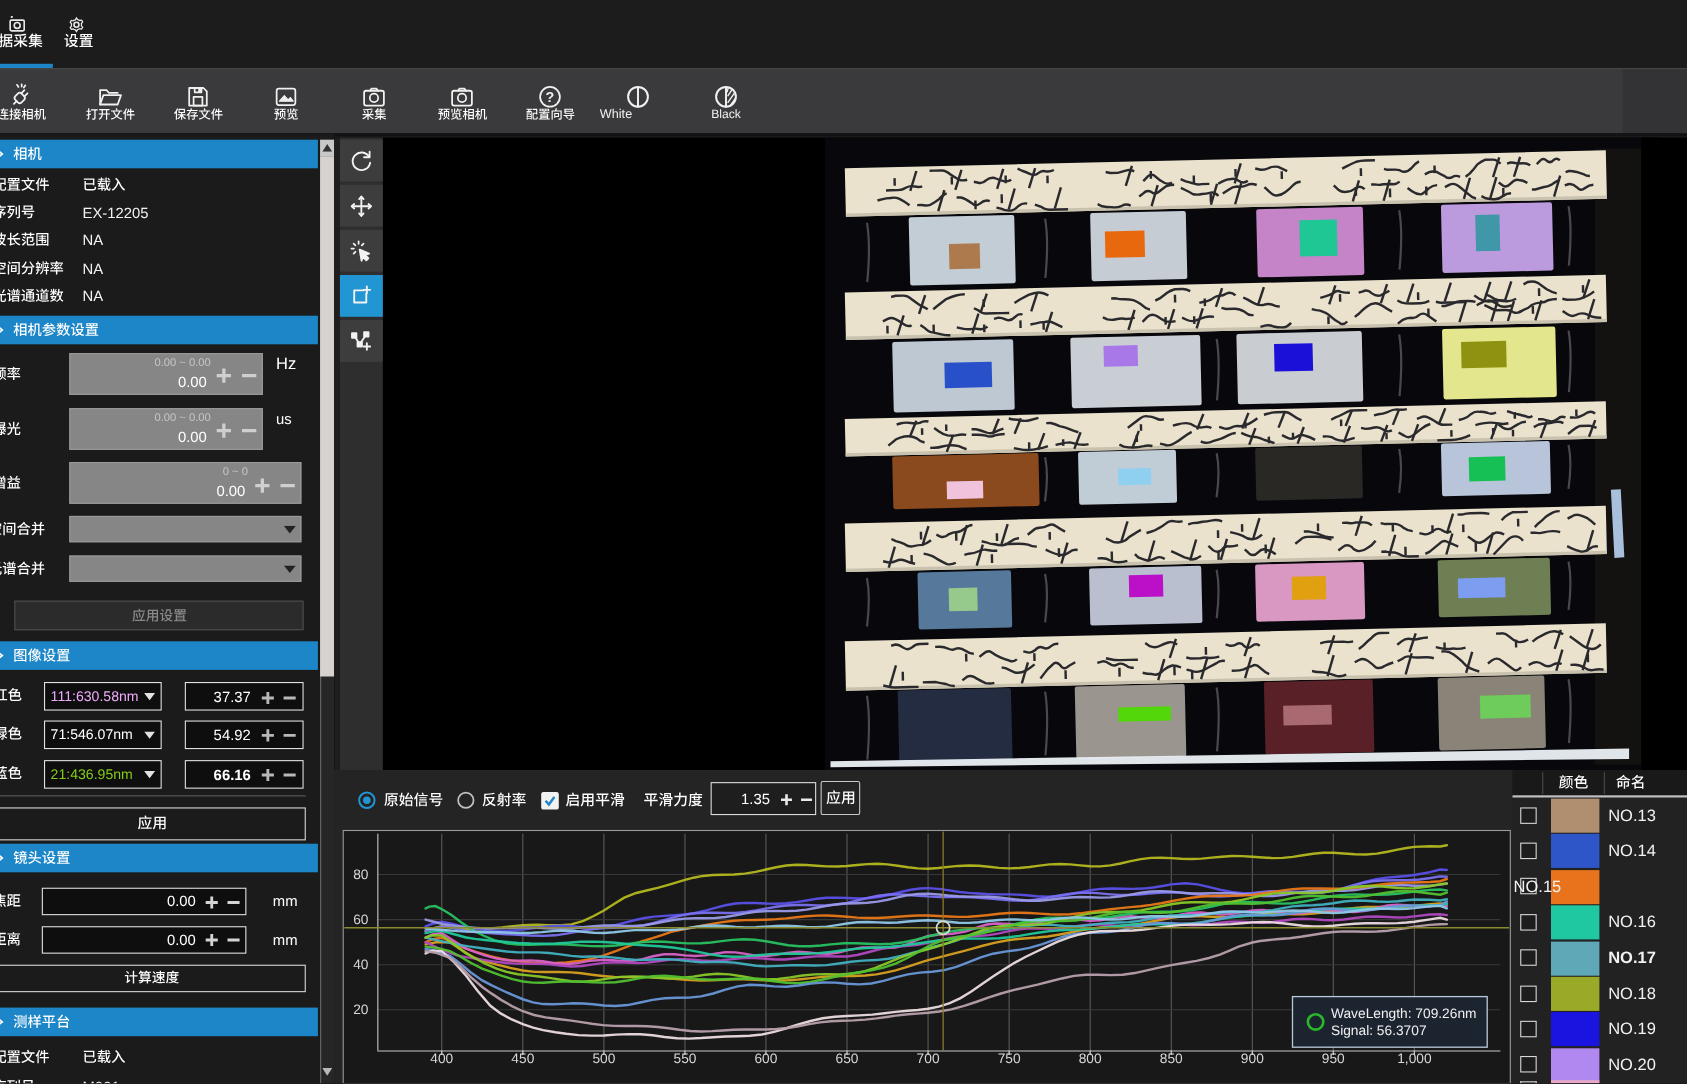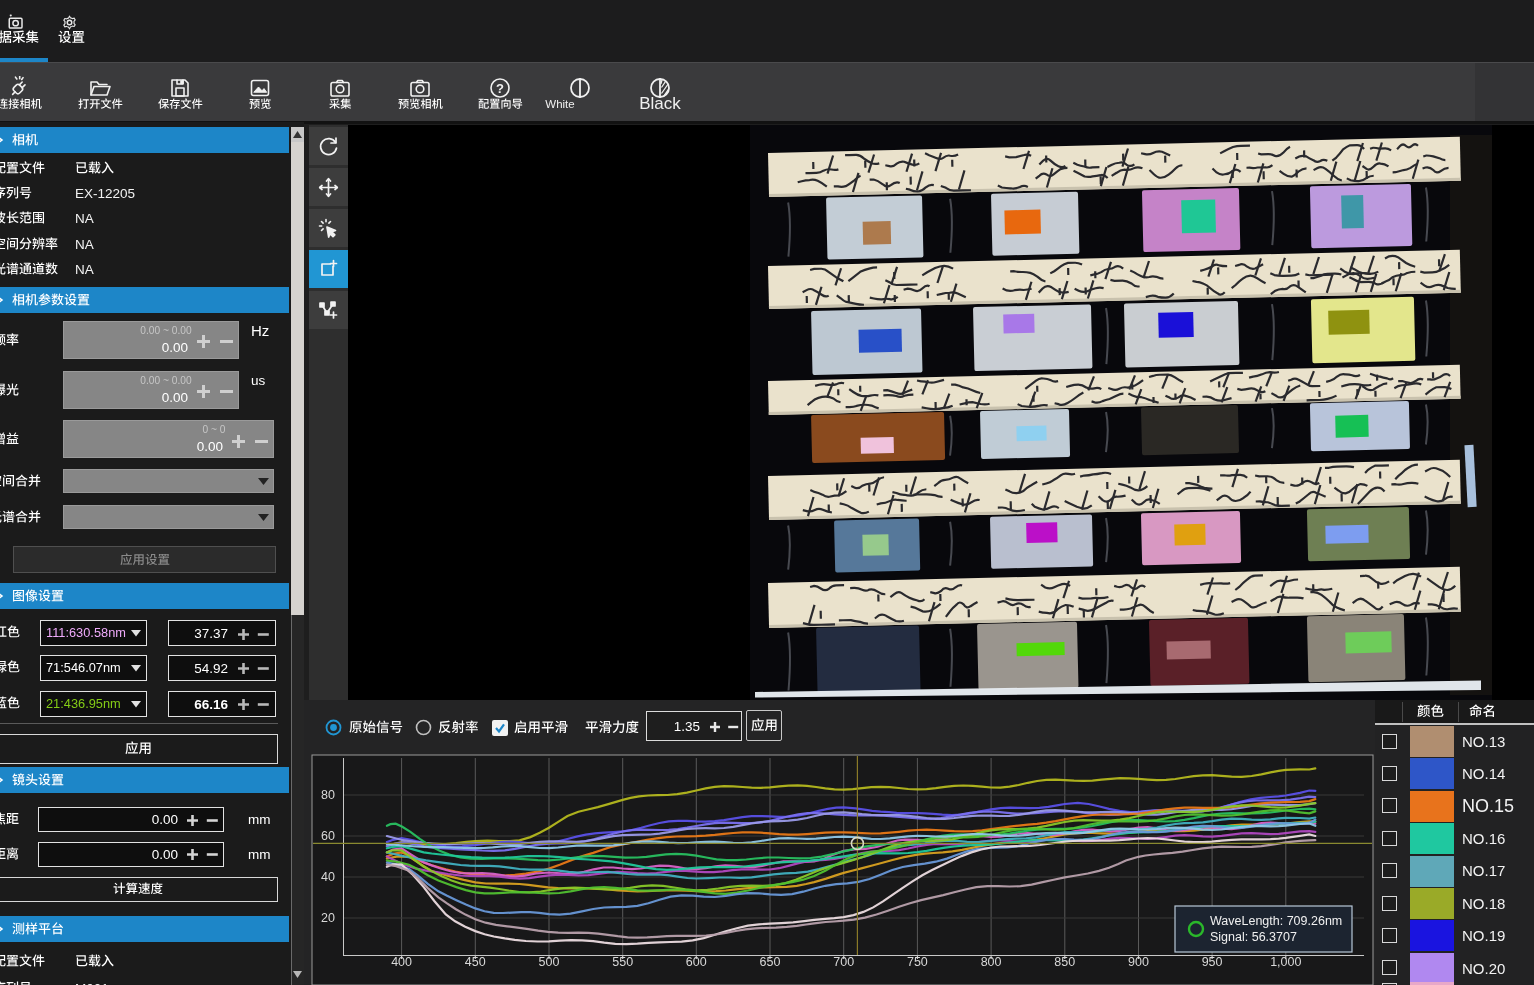--- a/index.html
+++ b/index.html
@@ -225,21 +225,21 @@
       </g>
     </svg>
     <div style="position:absolute;left:560px;transform:translateX(-50%);top:96.9px;font-size:11.5px;color:#f0f0f0;font-weight:400;white-space:nowrap;line-height:14px">White</div>
     <svg style="position:absolute;left:648px;top:76px" width="24" height="24" viewBox="0 0 24 24">
       <g style="fill:none;stroke:#f0f0f0;stroke-width:1.6;stroke-linecap:round;stroke-linejoin:round">
         <circle cx="12" cy="12" r="9" stroke-width="1.8"></circle>
         <path d="M12 3v18" stroke-width="1.8"></path>
         <path d="M14 4l-1 3.5M17.5 5.5L13.8 11M19.8 8.5l-6 8.5M20.5 13.5l-4.5 6.3" stroke-width="1.3"></path>
       </g>
     </svg>
-    <div style="position:absolute;left:660px;transform:translateX(-50%);top:96.9px;font-size:17px;color:#f0f0f0;font-weight:400;white-space:nowrap;line-height:14px">Black</div>
+    <div style="position:absolute;left:660px;transform:translateX(-50%);top:96.9px;font-size:11px;color:#f0f0f0;font-weight:400;white-space:nowrap;line-height:14px">Black</div>
     <div style="position:absolute;left:0;top:122px;width:304px;height:863px;background:#1b1b1b"></div>
     <div style="position:absolute;left:0;top:127px;width:289px;height:26px;background:#1d86c8"></div>
     <svg style="position:absolute;left:0px;top:135px" width="5" height="10" viewBox="0 0 5 10">
       <path d="M-3 1l5 4-5 4" stroke="#fff" stroke-width="1.6" fill="none"></path>
     </svg>
     <div style="position:absolute;left:12px;top:132.7px;width:26px;height:15px">
       <svg width="26" height="15" viewBox="0 0 26 15" style="fill:#fff;overflow:visible">
         <use href="#u76f8" transform="translate(0.0,11.4) scale(0.0130,-0.0130)"></use>
         <use href="#u673a" transform="translate(13.0,11.4) scale(0.0130,-0.0130)"></use>
       </svg>
@@ -1175,27 +1175,27 @@
     </div>
     <div style="position:absolute;left:1375px;top:723px;width:159px;height:2px;background:#c0c0c0"></div>
     <div style="position:absolute;left:1382px;top:734px;width:15px;height:15px;border:1.5px solid #d8d8d8;box-sizing:border-box;background:#1d1d1d"></div>
     <div style="position:absolute;left:1410px;top:726px;width:44px;height:31px;background:#b08e70"></div>
     <div style="position:absolute;left:1462px;top:731.7px;font-size:15px;color:#f2f2f2;font-weight:400;white-space:nowrap;line-height:19px">NO.13</div>
     <div style="position:absolute;left:1382px;top:766px;width:15px;height:15px;border:1.5px solid #d8d8d8;box-sizing:border-box;background:#1d1d1d"></div>
     <div style="position:absolute;left:1410px;top:758px;width:44px;height:31px;background:#2e56c8"></div>
     <div style="position:absolute;left:1462px;top:764.1px;font-size:15px;color:#f2f2f2;font-weight:400;white-space:nowrap;line-height:19px">NO.14</div>
     <div style="position:absolute;left:1382px;top:798px;width:15px;height:15px;border:1.5px solid #d8d8d8;box-sizing:border-box;background:#1d1d1d"></div>
     <div style="position:absolute;left:1410px;top:791px;width:44px;height:31px;background:#e8731c"></div>
-    <div style="position:absolute;left:1462px;top:796.5px;font-size:18px;color:#f2f2f2;font-weight:400;white-space:nowrap;line-height:19px">NO.15</div>
+    <div style="position:absolute;left:1376px;top:796.5px;font-size:15px;color:#f2f2f2;font-weight:400;white-space:nowrap;line-height:19px">NO.15</div>
     <div style="position:absolute;left:1382px;top:831px;width:15px;height:15px;border:1.5px solid #d8d8d8;box-sizing:border-box;background:#1d1d1d"></div>
     <div style="position:absolute;left:1410px;top:823px;width:44px;height:31px;background:#1fc8a0"></div>
     <div style="position:absolute;left:1462px;top:828.9px;font-size:15px;color:#f2f2f2;font-weight:400;white-space:nowrap;line-height:19px">NO.16</div>
     <div style="position:absolute;left:1382px;top:863px;width:15px;height:15px;border:1.5px solid #d8d8d8;box-sizing:border-box;background:#1d1d1d"></div>
     <div style="position:absolute;left:1410px;top:856px;width:44px;height:31px;background:#5fa8b8"></div>
-    <div style="position:absolute;left:1462px;top:861.3px;font-size:15px;color:#f2f2f2;font-weight:400;white-space:nowrap;line-height:19px">NO.17</div>
+    <div style="position:absolute;left:1462px;top:861.3px;font-size:15px;color:#f2f2f2;font-weight:700;white-space:nowrap;line-height:19px">NO.17</div>
     <div style="position:absolute;left:1382px;top:896px;width:15px;height:15px;border:1.5px solid #d8d8d8;box-sizing:border-box;background:#1d1d1d"></div>
     <div style="position:absolute;left:1410px;top:888px;width:44px;height:31px;background:#9aaa28"></div>
     <div style="position:absolute;left:1462px;top:893.7px;font-size:15px;color:#f2f2f2;font-weight:400;white-space:nowrap;line-height:19px">NO.18</div>
     <div style="position:absolute;left:1382px;top:928px;width:15px;height:15px;border:1.5px solid #d8d8d8;box-sizing:border-box;background:#1d1d1d"></div>
     <div style="position:absolute;left:1410px;top:920px;width:44px;height:31px;background:#1a14e0"></div>
     <div style="position:absolute;left:1462px;top:926.1px;font-size:15px;color:#f2f2f2;font-weight:400;white-space:nowrap;line-height:19px">NO.19</div>
     <div style="position:absolute;left:1382px;top:960px;width:15px;height:15px;border:1.5px solid #d8d8d8;box-sizing:border-box;background:#1d1d1d"></div>
     <div style="position:absolute;left:1410px;top:953px;width:44px;height:31px;background:#b088f0"></div>
     <div style="position:absolute;left:1462px;top:958.5px;font-size:15px;color:#f2f2f2;font-weight:400;white-space:nowrap;line-height:19px">NO.20</div>
     <div style="position:absolute;left:1410px;top:982px;width:44px;height:3px;background:#e8a8c8"></div>

